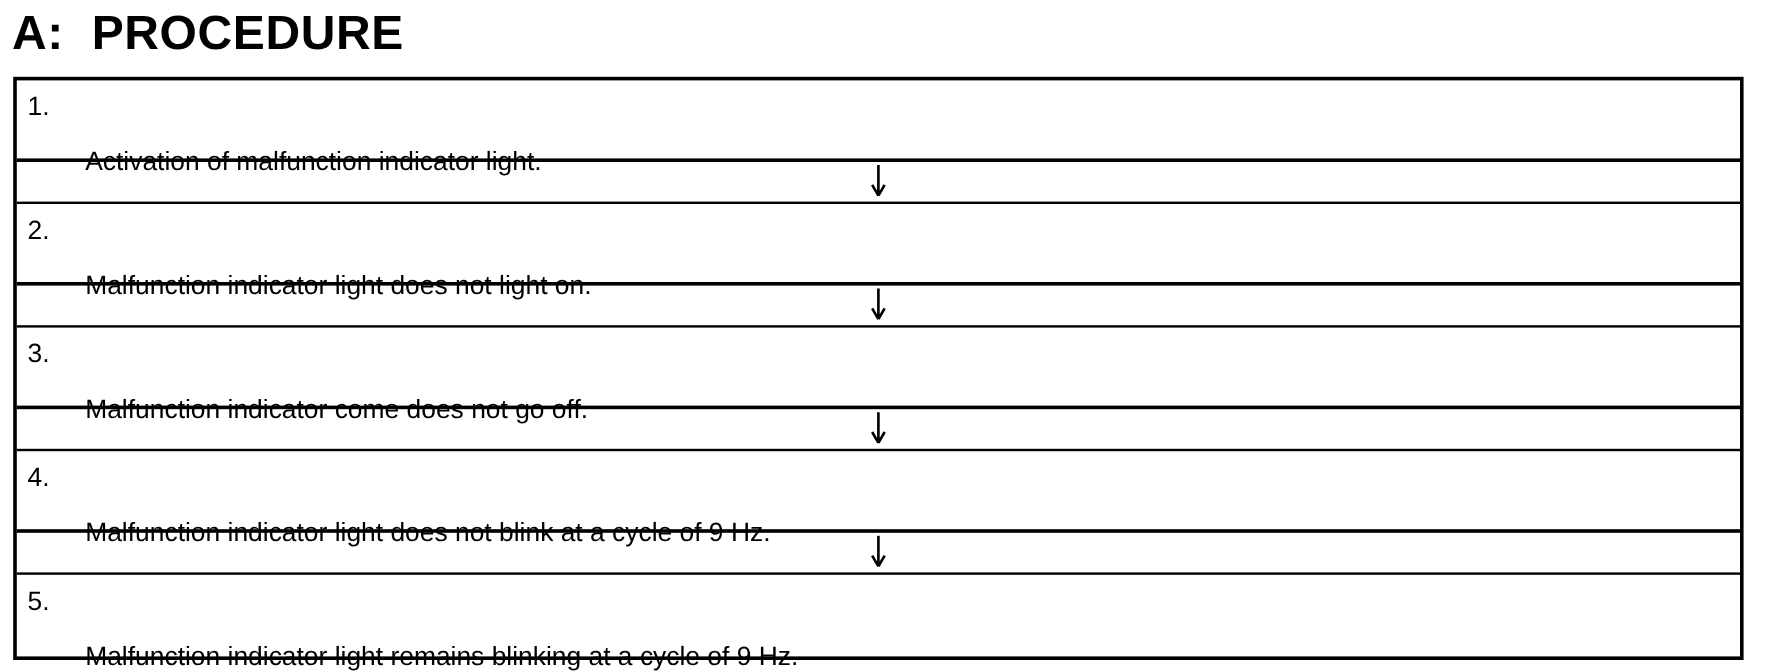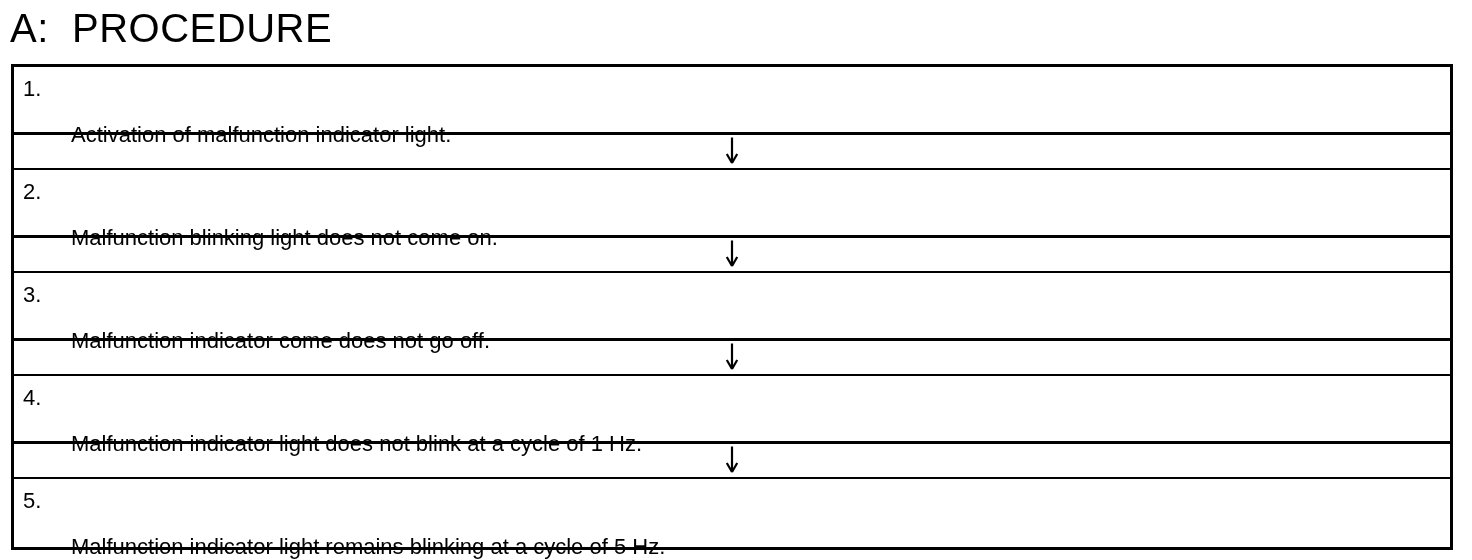--- a/index.html
+++ b/index.html
@@ -9,21 +9,21 @@
   }
   body {
     width: 1472px;
     height: 560px;
     font-family: "Liberation Sans", sans-serif;
     color: #000000;
     overflow: hidden;
   }
   .page-title {
     font-size: 40px;
-    font-weight: normal;
+    font-weight: bold;
     line-height: 44px;
     margin: 6px 0 0 10px;
     white-space: pre; 
     letter-spacing: 0.5px;
   }
   .flow-table {
     margin: 14px 0 0 11px;
     width: 1442px;
     border: 3px solid #000000;
     box-sizing: border-box;
@@ -76,21 +76,21 @@
   </div>
 
   <div class="arrow-row">
     <svg class="down-arrow-svg" width="16" height="28" viewBox="0 0 16 28">
       <path d="M8 0.5 L8 25.5 M2.8 17 L8 26 M13.2 17 L8 26" stroke="#000000" stroke-width="2.2" fill="none"></path>
     </svg>
   </div>
 
   <div class="step-row">
     <span class="step-num">2.</span>
-    <span class="step-text">Malfunction blinking light does not come on.</span>
+    <span class="step-text">Malfunction indicator light does not light on.</span>
   </div>
 
   <div class="arrow-row">
     <svg class="down-arrow-svg" width="16" height="28" viewBox="0 0 16 28">
       <path d="M8 0.5 L8 25.5 M2.8 17 L8 26 M13.2 17 L8 26" stroke="#000000" stroke-width="2.2" fill="none"></path>
     </svg>
   </div>
 
   <div class="step-row">
     <span class="step-num">3.</span>
@@ -98,27 +98,27 @@
   </div>
 
   <div class="arrow-row">
     <svg class="down-arrow-svg" width="16" height="28" viewBox="0 0 16 28">
       <path d="M8 0.5 L8 25.5 M2.8 17 L8 26 M13.2 17 L8 26" stroke="#000000" stroke-width="2.2" fill="none"></path>
     </svg>
   </div>
 
   <div class="step-row">
     <span class="step-num">4.</span>
-    <span class="step-text">Malfunction indicator light does not blink at a cycle of 1 Hz.</span>
+    <span class="step-text">Malfunction indicator light does not blink at a cycle of 9 Hz.</span>
   </div>
 
   <div class="arrow-row">
     <svg class="down-arrow-svg" width="16" height="28" viewBox="0 0 16 28">
       <path d="M8 0.5 L8 25.5 M2.8 17 L8 26 M13.2 17 L8 26" stroke="#000000" stroke-width="2.2" fill="none"></path>
     </svg>
   </div>
 
   <div class="step-row last">
     <span class="step-num">5.</span>
-    <span class="step-text">Malfunction indicator light remains blinking at a cycle of 5 Hz.</span>
+    <span class="step-text">Malfunction indicator light remains blinking at a cycle of 9 Hz.</span>
   </div>
 
 </div>
 
 </body></html>

